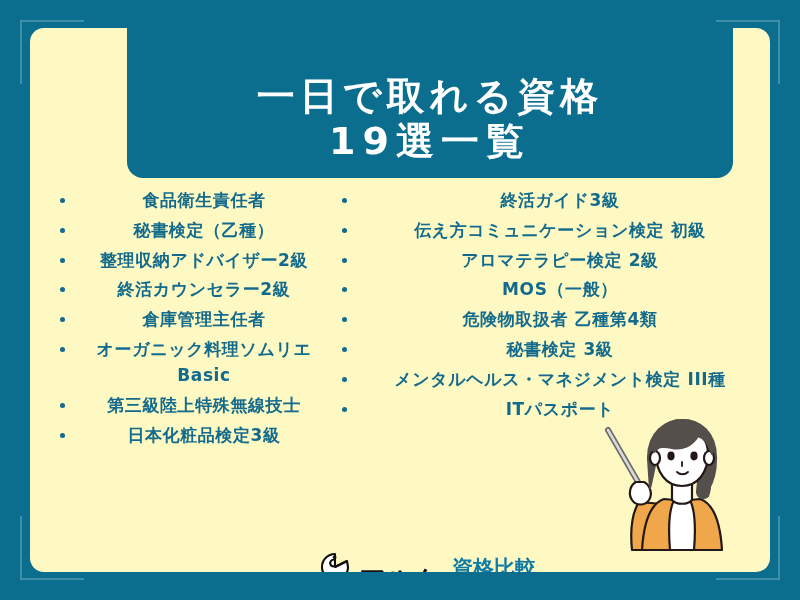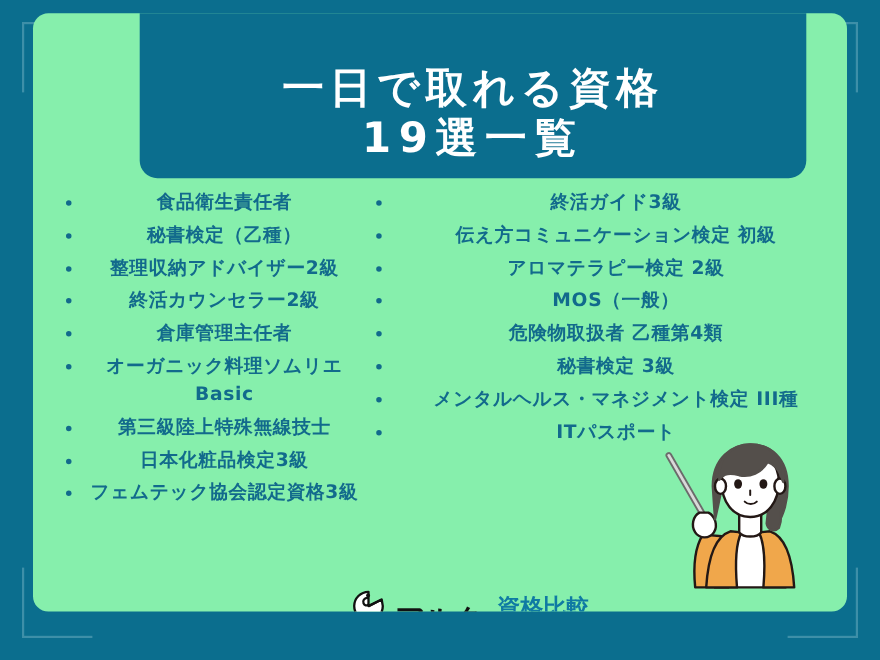--- a/index.html
+++ b/index.html
@@ -20,24 +20,24 @@
     width: 800px;
     height: 600px;
     background: #0b6e8e;
     box-sizing: border-box;
   }
 
   
   .card {
     position: absolute;
     left: 30px;
-    top: 12px;
+    top: 28px;
     width: 740px;
     height: 544px;
-    background: #86efac;
+    background: #fef9c3;
     border-radius: 14px;
     box-sizing: border-box;
     overflow: hidden;
   }
 
   
   .bracket {
     position: absolute;
     width: 62px;
     height: 62px;
@@ -181,21 +181,20 @@
       <div class="col left">
         <ul class="cert-list">
           <li>食品衛生責任者</li>
           <li>秘書検定（乙種）</li>
           <li>整理収納アドバイザー2級</li>
           <li>終活カウンセラー2級</li>
           <li>倉庫管理主任者</li>
           <li>オーガニック料理ソムリエ Basic</li>
           <li>第三級陸上特殊無線技士</li>
           <li>日本化粧品検定3級</li>
-          <li>フェムテック協会認定資格3級</li>
         </ul>
       </div>
 
       <div class="col right">
         <ul class="cert-list">
           <li>終活ガイド3級</li>
           <li>伝え方コミュニケーション検定 初級</li>
           <li>アロマテラピー検定 2級</li>
           <li>MOS（一般）</li>
           <li>危険物取扱者 乙種第4類</li>

